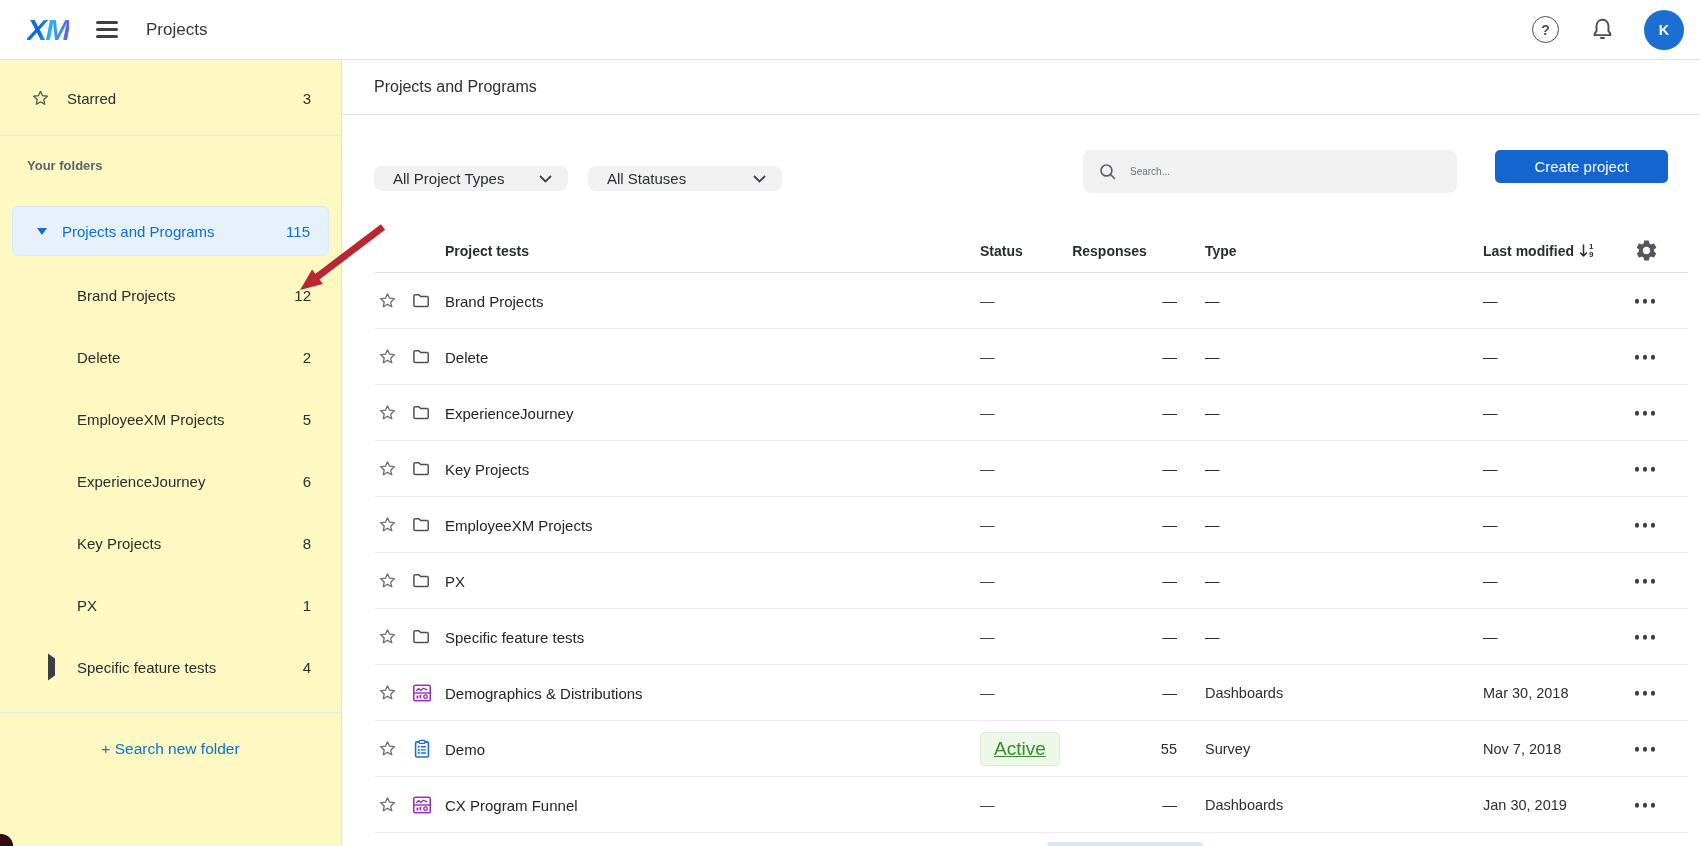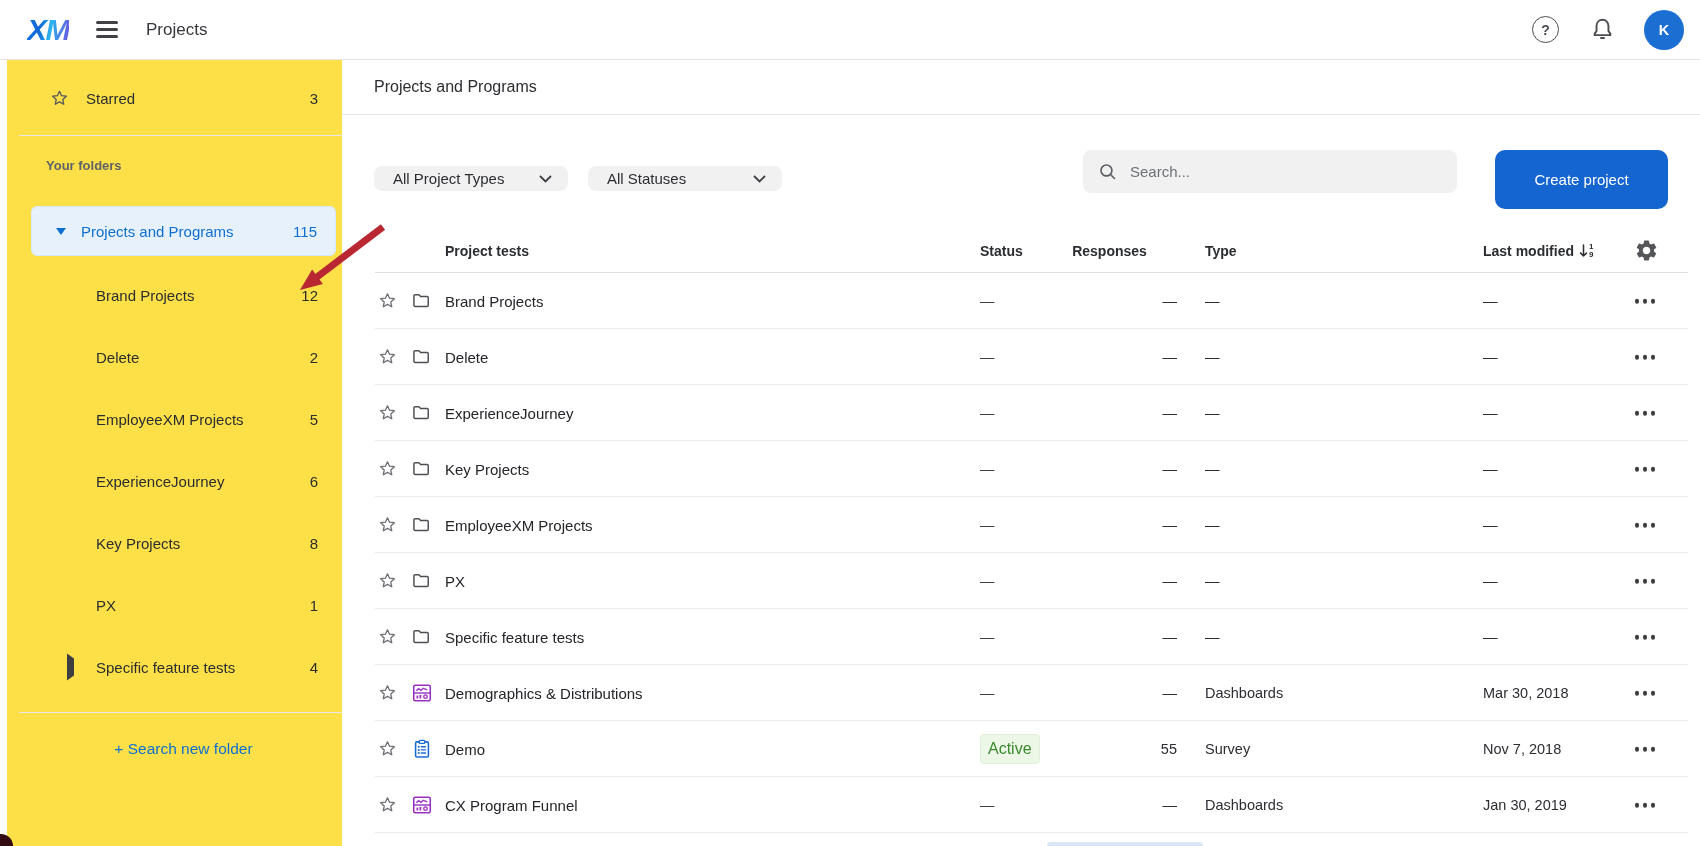--- a/index.html
+++ b/index.html
@@ -16,22 +16,22 @@
   .hamburger i{display:block;height:2.5px;background:#3f4145;border-radius:2px;}
   .top-title{margin-left:28px;font-size:17px;color:#35373b;}
   .topbar-right{margin-left:auto;display:flex;align-items:center;margin-right:16px;}
   .help-icon{width:27px;height:27px;border:1.8px solid #4a4c50;border-radius:50%;display:flex;
     align-items:center;justify-content:center;font-size:14px;font-weight:700;color:#4a4c50;cursor:pointer;}
   .bell-icon{margin-left:30px;cursor:pointer;display:flex;}
   .avatar{margin-left:28px;width:40px;height:40px;border-radius:50%;background:#1b6fd3;color:#fff;
     display:flex;align-items:center;justify-content:center;font-size:14.5px;font-weight:700;cursor:pointer;}
 
   
-  .sidebar{position:absolute;left:7px;top:60px;width:342px;height:786px;background:#fde047;
-    border-right:1px solid #e2e2e4;padding-left:12px;}
+  .sidebar{position:absolute;left:0;top:60px;width:342px;height:786px;background:#fef9c3;
+    border-right:1px solid #e2e2e4;}
   .side-item{display:flex;align-items:center;height:48px;padding:0 30px 0 30px;font-size:15px;
     color:#2b2d31;cursor:pointer;}
   .side-item .icon-box{width:21px;display:flex;justify-content:center;}
   .side-item .lbl{margin-left:16px;}
   .side-item .cnt{margin-left:auto;}
   .side-item.first{margin-top:14px;}
   .side-divider{height:1px;background:#e7e7e9;margin-top:13px;}
   .your-folders{padding:22px 0 0 27px;font-size:13px;font-weight:700;color:#606268;height:38px;}
   .selected-item{margin:32px 12px 0 12px;height:50px;background:#e7f1fc;border:1px solid #d7e9fa;
     border-radius:6px;display:flex;align-items:center;padding:0 18px 0 24px;cursor:pointer;
@@ -55,25 +55,25 @@
   .main-titlebar{height:55px;border-bottom:1px solid #e7e7e9;display:flex;align-items:center;
     padding-left:32px;font-size:16px;color:#2b2d31;}
   .toolbar{position:relative;margin-top:35px;height:43px;}
   .filter-btn{position:absolute;top:16px;height:25px;background:#f1f1f2;border-radius:8px;border:none;
     display:flex;align-items:center;font-size:15px;color:#2b2d31;padding-left:19px;cursor:pointer;}
   .filter-btn .chev{position:absolute;right:16px;display:flex;}
   .filter-types{left:32px;width:194px;}
   .filter-status{left:246px;width:194px;}
   .searchbox{position:absolute;left:741px;top:0;width:374px;height:43px;background:#f1f1f2;
     border-radius:8px;display:flex;align-items:center;padding-left:15px;}
-  .searchbox input{border:none;background:transparent;outline:none;font-size:15px;color:#45474b;
+  .searchbox input{border:none;background:transparent;outline:none;font-size:10px;color:#45474b;
     margin-left:10px;width:300px;font-family:inherit;}
   .searchbox input::placeholder{color:#6e7176;opacity:1;}
-  .create-btn{position:absolute;left:1153px;top:0;width:173px;height:59px;background:#1465cf;
-    color:#fff;border:none;border-radius:10px;font-size:15px;font-weight:500;cursor:pointer;
+  .create-btn{position:absolute;left:1153px;top:0;width:173px;height:33px;background:#1465cf;
+    color:#fff;border:none;border-radius:5px;font-size:15px;font-weight:500;cursor:pointer;
     font-family:inherit;text-align:center;}
 
   .table-header{position:relative;height:80px;}
   .table-header:after{content:"";position:absolute;left:33px;right:12px;bottom:0;height:1px;background:#dfdfe2;}
   .th{position:absolute;bottom:14px;font-size:14px;font-weight:700;color:#2b2d31;cursor:pointer;}
   .th-name{left:103px;}
   .th-status{left:638px;}
   .th-responses{left:700px;width:135px;text-align:center;}
   .th-type{left:863px;}
   .th-lastmod{left:1141px;display:flex;align-items:center;gap:5px;}
@@ -81,22 +81,22 @@
   .sort-digits{display:flex;flex-direction:column;font-size:8px;line-height:8px;font-weight:700;color:#2b2d31;}
   .th-gear{position:absolute;bottom:10px;left:1288px;width:32px;display:flex;justify-content:center;cursor:pointer;}
 
   .row{position:relative;height:56px;}
   .row:after{content:"";position:absolute;left:33px;right:12px;bottom:0;height:1px;background:#ebebed;}
   .cell{position:absolute;top:50%;transform:translateY(-50%);}
   .c-star{left:35px;display:flex;cursor:pointer;}
   .c-icon{left:69px;display:flex;}
   .c-name{left:103px;font-size:15px;color:#232529;cursor:pointer;}
   .c-status{left:638px;font-size:14.5px;color:#3f4145;}
-  .c-status.badge{font-size:16px;color:#3a8a2e;background:#edf7e7;border:1px solid #e0f0d8;
-    border-radius:4px;padding:5px 7px;}
+  .c-status.badge{font-size:19px;color:#3a8a2e;background:#edf7e7;border:1px solid #e0f0d8;
+    border-radius:4px;padding:5px 13px;text-decoration:underline;}
   .c-responses{left:700px;width:135px;text-align:right;font-size:14.5px;color:#2b2d31;}
   .c-type{left:863px;font-size:14.5px;color:#2b2d31;}
   .c-lastmod{left:1141px;font-size:14.5px;color:#2b2d31;}
   .c-dots{left:1281px;width:44px;display:flex;justify-content:center;cursor:pointer;}
   .dots{display:flex;gap:3.5px;}
   .dots i{width:4.5px;height:4.5px;border-radius:50%;background:#3c3e42;}
 
   .partial-row{position:relative;height:13px;overflow:hidden;}
   .hscroll-thumb{position:absolute;left:705px;top:9px;width:156px;height:8px;background:#d9e6f5;
     border-radius:4px;cursor:pointer;}

